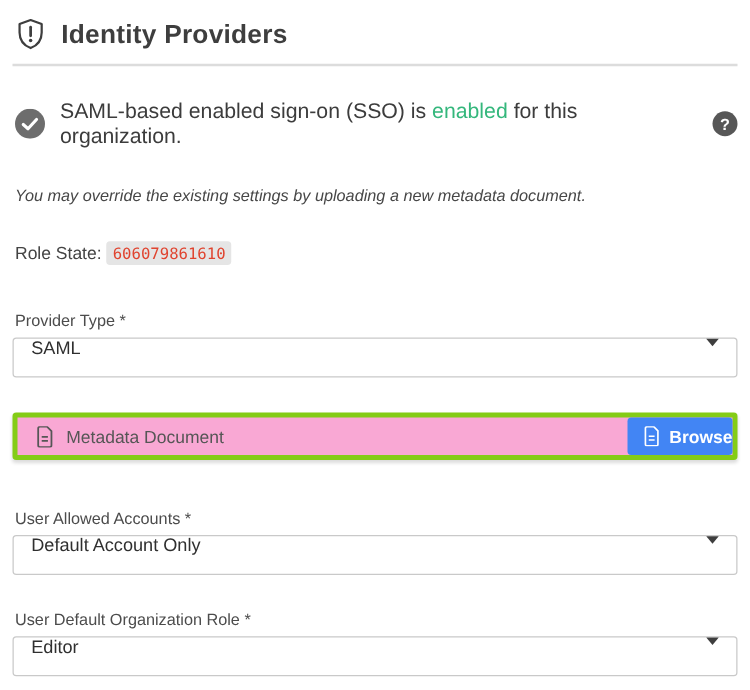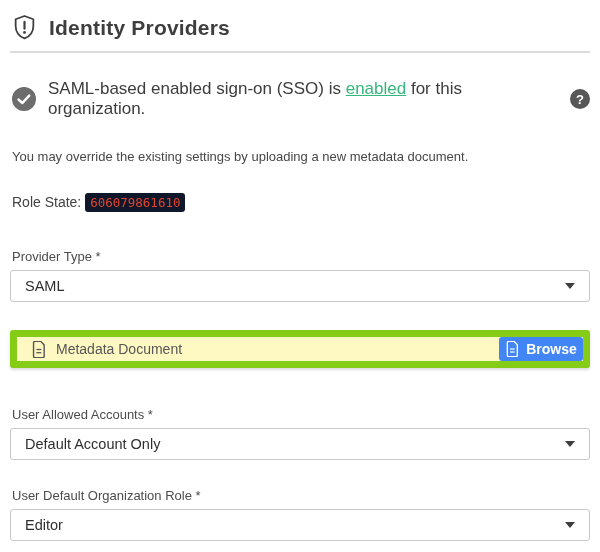--- a/index.html
+++ b/index.html
@@ -8,49 +8,49 @@
   .page { width: 600px; height: 552px; padding: 12px 10px 0 10px; }
 
   
   .header { display: flex; align-items: center; gap: 12px; padding: 2px 2px 0 2px; }
   .title { font-size: 21px; font-weight: 600; color: var(--title-gray, #3e3e3e); letter-spacing: .2px; }
   .divider { border: none; border-top: 2px solid #dcdcdc; margin-top: 9px; }
 
   
   .status-row { display: flex; align-items: center; margin-top: 26px; padding-left: 2px; }
   .status-text { font-size: 17px; color: #3c3c3c; margin-left: 12px; }
-  .status-text .hl { color: var(--enabled-green, #34b77c); text-decoration: underline; }
+  .status-text .hl { color: var(--enabled-green, #34b77c); }
   .help-badge { width: 20px; height: 20px; border-radius: 50%; background: #575757; color: #fff;
     font-size: 13px; font-weight: 700; display: inline-flex; align-items: center; justify-content: center;
     margin-left: 14px; flex: 0 0 auto; cursor: pointer; }
 
   
-  .description { margin-top: 30px; font-size: 13px; color: #474747; padding-left: 2px; }
+  .description { margin-top: 30px; font-size: 13px; color: #474747; padding-left: 2px; font-style: italic; }
   .relay { margin-top: 30px; font-size: 14px; color: #434343; padding-left: 2px; }
   .relay code { font-family: "DejaVu Sans Mono", monospace; font-size: 12.5px;
-    color: var(--relay-red, #e0442f); background: #0f172a; padding: 2px 5px; border-radius: 3px; }
+    color: var(--relay-red, #e0442f); background: #e5e5e5; padding: 2px 5px; border-radius: 3px; }
 
   
   .field { margin-top: 39px; }
   .field-label { display: block; font-size: 13px; color: #4c4c4c; margin-bottom: 6px; padding-left: 2px; }
   .select { height: 32px; border: 1px solid #c9c9c9; border-radius: 3px; background: #fff;
-    display: flex; align-items: center; padding: 0 14px; font-size: 14.5px; color: #2f2f2f; cursor: pointer; }
+    display: flex; align-items: flex-start; padding: 0 14px; font-size: 14.5px; color: #2f2f2f; cursor: pointer; }
   .select .value { flex: 1; }
   .caret { width: 0; height: 0; border-left: 5px solid transparent; border-right: 5px solid transparent;
     border-top: 6px solid #3e3e3e; }
 
   
   .file-row { margin-top: 28px; height: 38px; display: flex; align-items: stretch;
-    border: 7px solid #84cc16; border-radius: 3px; background: #fef9c3;
+    border: 4px solid #84cc16; border-radius: 3px; background: #f9a8d4;
     box-shadow: 0 2px 3px rgba(0,0,0,.14); cursor: pointer; }
   .file-left { flex: 1; display: flex; align-items: center; gap: 10px; padding-left: 14px;
     font-size: 14px; color: #565656; }
   .browse-btn { width: 84px; border: none; border-radius: 3px; background: var(--accent-blue, #4285f4);
     color: #fff; font-family: inherit; font-size: 14px; font-weight: 700;
-    display: flex; align-items: center; justify-content: center; gap: 7px; cursor: pointer; }
+    display: flex; align-items: center; justify-content: flex-end; gap: 7px; cursor: pointer; }
 
   
   .save-btn { margin-top: 36px; width: 63px; height: 32px; border: none; border-radius: 3px;
     background: var(--save-disabled-bg, #c4c4c4); color: var(--save-disabled-text, #e3e3e3);
     font-family: inherit; font-size: 14.5px; font-weight: 700; }
 
   .icon { display: inline-flex; flex: 0 0 auto; }
 </style>
 </head>
 <body>

